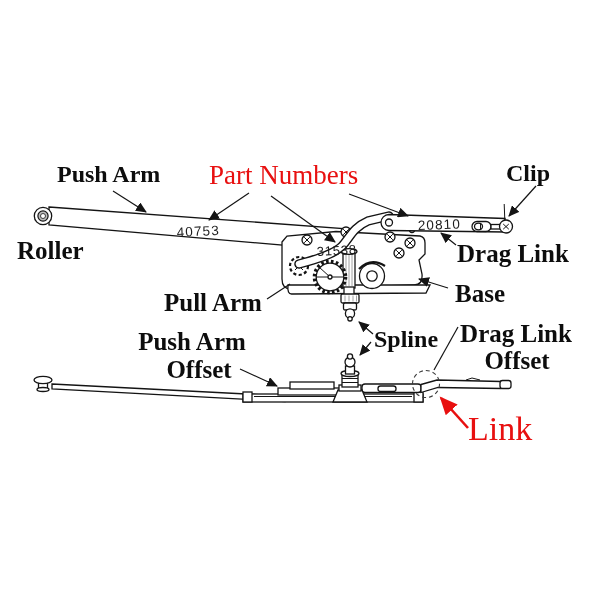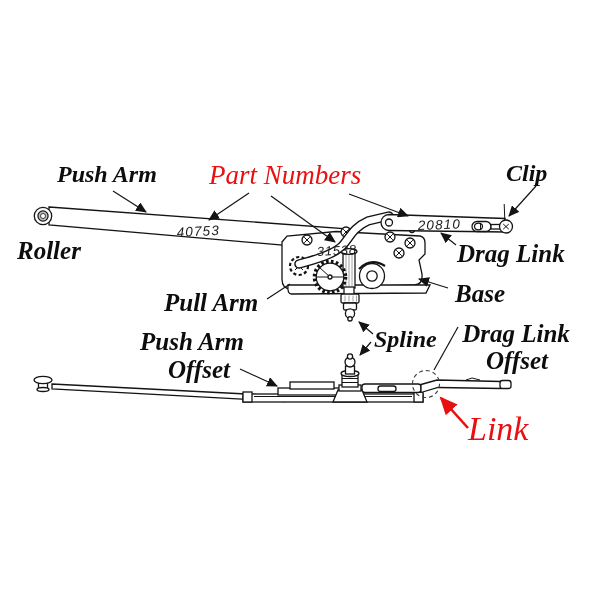--- a/index.html
+++ b/index.html
@@ -1,16 +1,16 @@
 <!DOCTYPE html>
 <html><head>
 <meta charset="utf-8">
 <style>
   html,body{margin:0;padding:0;background:#ffffff;}
-  .stage{position:relative;width:600px;height:596px;background:#ffffff;overflow:hidden;font-style:italic;}
+  .stage{position:relative;width:600px;height:596px;background:#ffffff;overflow:hidden;}
   svg{display:block;}
   .lbl{font-family:"Liberation Serif","DejaVu Serif",serif;font-weight:bold;font-size:24px;fill:#0d0d0d;}
   .lbl25{font-size:25px;}
   .redlbl{font-family:"Liberation Serif","DejaVu Serif",serif;font-weight:400;font-size:27px;}
   .biglink{font-size:34px;}
   .pn{font-family:"Liberation Sans","DejaVu Sans",sans-serif;font-size:13.5px;fill:#1c1c1c;letter-spacing:1.1px;}
   .pn-small{font-size:13px;letter-spacing:0.8px;}
   .ln{stroke:#141414;stroke-width:1.2;fill:none;}
   .part{stroke:#141414;stroke-width:1.3;fill:#ffffff;}
   .thin{stroke:#141414;stroke-width:1;fill:none;}

